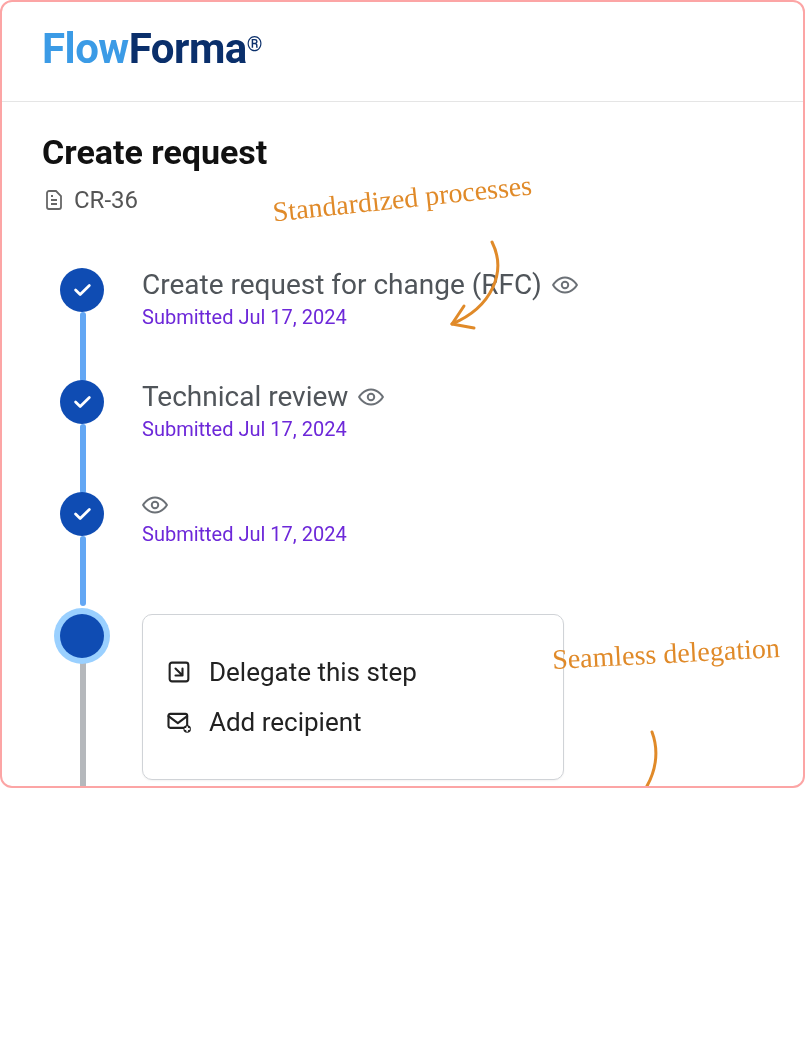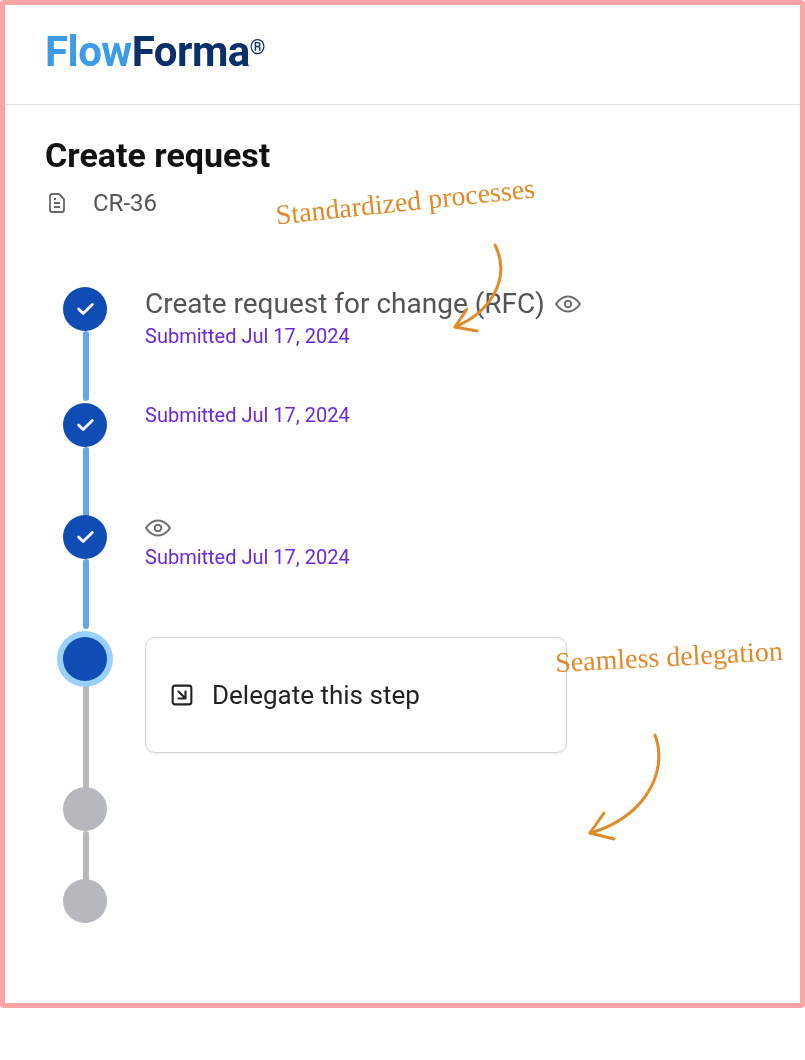--- a/index.html
+++ b/index.html
@@ -3,24 +3,24 @@
 <meta charset="utf-8">
 <style>
   html, body {
     margin: 0;
     padding: 0;
     background: #fff;
     font-family: -apple-system, BlinkMacSystemFont, "Segoe UI", Roboto, Helvetica, Arial, sans-serif;
   }
   .frame {
     width: 805px;
-    height: 1008px;
+    height: 788px;
     box-sizing: border-box;
-    border: 5px solid #fca5a5;
-    border-radius: 4px;
+    border: 2px solid #fca5a5;
+    border-radius: 12px;
     position: relative;
     background: #fff;
     overflow: hidden;
   }
   .header {
     padding: 22px 40px 28px 40px;
     border-bottom: 1px solid #e5e5e5;
   }
   .logo {
     font-size: 42px;
@@ -38,29 +38,29 @@
 
   .page-title {
     font-size: 34px;
     font-weight: 700;
     color: #111;
     margin: 0;
   }
   .doc-row {
     display: flex;
     align-items: center;
-    gap: 24px;
+    gap: 8px;
     margin-top: 14px;
     color: #555;
     font-size: 24px;
   }
   .doc-row svg { width: 24px; height: 24px; }
 
   .timeline {
-    margin-top: 70px;
+    margin-top: 54px;
     position: relative;
     padding-left: 100px;
   }
   .step {
     position: relative;
     padding-bottom: 34px;
     min-height: 78px;
   }
   .node-bg {
     position: absolute;
@@ -206,20 +206,27 @@
         <div class="step-sub">Submitted Jul 17, 2024</div>
       </div>
 
       <div class="step">
         <div class="connector blue"></div>
         <div class="node">
           <svg viewBox="0 0 24 24" fill="none" stroke="#fff" stroke-width="3" stroke-linecap="round" stroke-linejoin="round">
               <path d="M5 12l5 5L20 7"></path>
             </svg>
         </div>
+        <div class="step-title-row">
+          <span class="step-title">Technical review</span>
+          <svg class="eye-icon" viewBox="0 0 24 24" fill="none" stroke="currentColor" stroke-width="1.8">
+            <path d="M1 12s4-7 11-7 11 7 11 7-4 7-11 7S1 12 1 12z"></path>
+              <circle cx="12" cy="12" r="3"></circle>
+          </svg>
+        </div>
         <div class="step-sub">Submitted Jul 17, 2024</div>
       </div>
 
       <div class="step">
         <div class="connector blue"></div>
         <div class="node">
           <svg viewBox="0 0 24 24" fill="none" stroke="#fff" stroke-width="3" stroke-linecap="round" stroke-linejoin="round">
               <path d="M5 12l5 5L20 7"></path>
             </svg>
         </div>
@@ -238,20 +245,29 @@
         <div class="node"></div>
 
         <div class="menu-pop">
           <div class="menu-item">
             <svg viewBox="0 0 24 24" fill="none" stroke="#222" stroke-width="1.8" stroke-linecap="round" stroke-linejoin="round">
               <rect x="4" y="4" width="16" height="16" rx="2"></rect>
               <path d="M9 9l6 6M15 9v6h-6"></path>
             </svg>
             <span>Delegate this step</span>
           </div>
+          <div class="menu-item">
+            <svg viewBox="0 0 24 24" fill="none" stroke="#222" stroke-width="1.8" stroke-linecap="round" stroke-linejoin="round">
+              <rect x="3" y="5" width="16" height="12" rx="1.5"></rect>
+              <path d="M3 7l8 6 8-6"></path>
+              <circle cx="19" cy="18" r="3.2" fill="#222" stroke="none"></circle>
+              <path d="M19 16.4v3.2M17.4 18h3.2" stroke="#fff" stroke-width="1.6"></path>
+            </svg>
+            <span>Add recipient</span>
+          </div>
         </div>
       </div>
 
       <div class="step" style="min-height:64px;padding-bottom:28px;">
         <div class="connector gray"></div>
         <div class="node gray"></div>
       </div>
 
       <div class="step" style="min-height:44px;padding-bottom:0;">
         <div class="node gray"></div>

